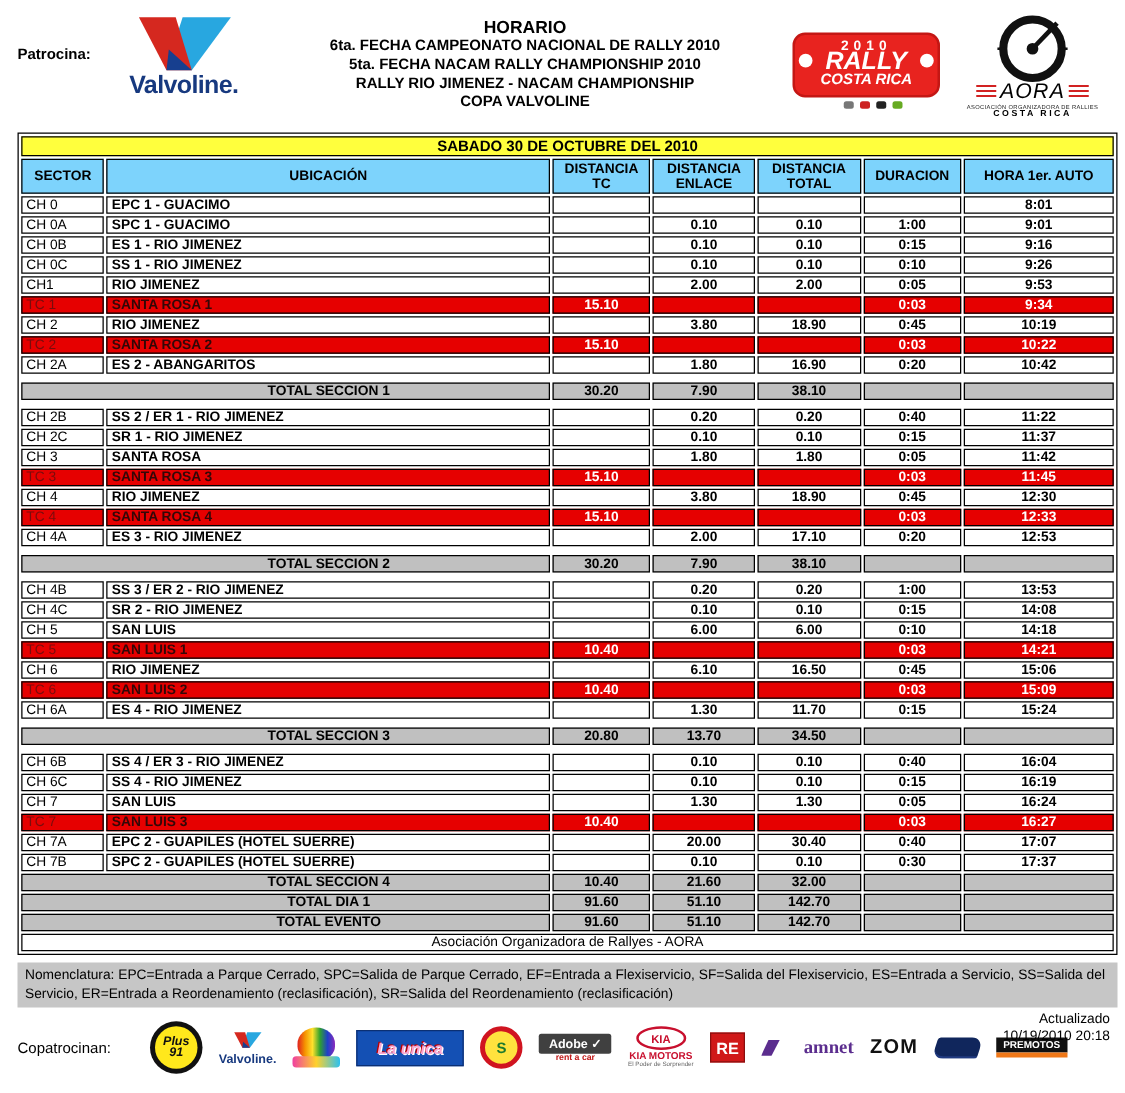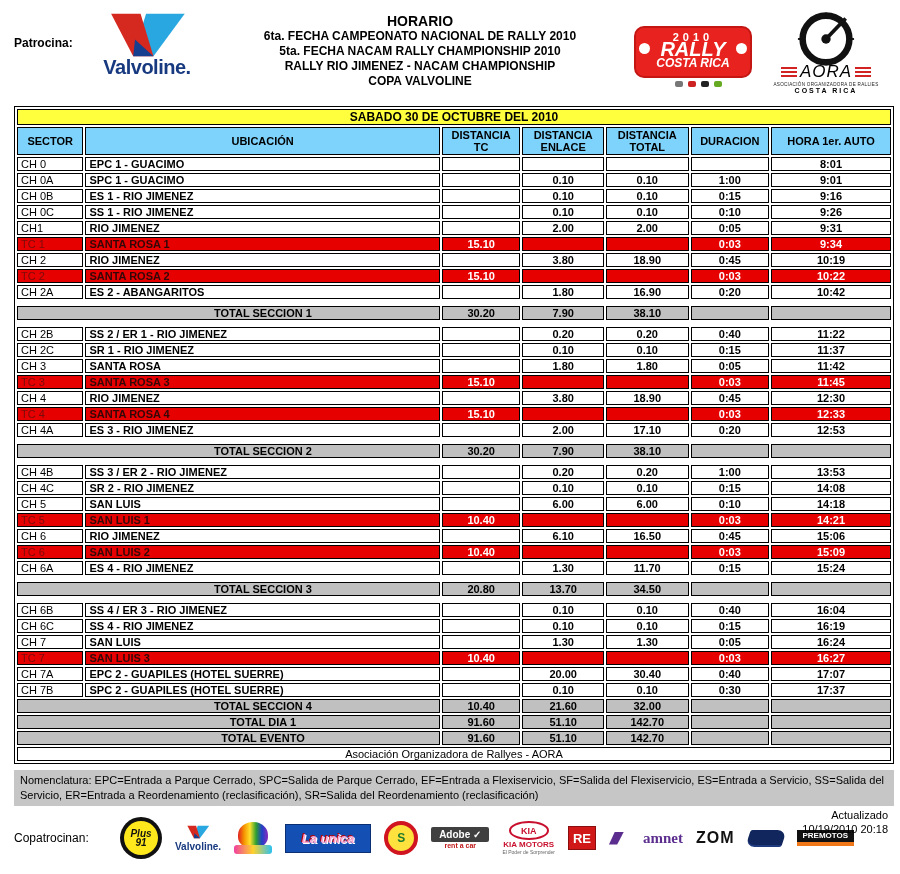--- a/index.html
+++ b/index.html
@@ -204,21 +204,21 @@
           <td class="num">0:10</td>
           <td class="num">9:26</td>
         </tr>
         <tr class="data">
           <td class="sector">CH1</td>
           <td class="ubic">RIO JIMENEZ</td>
           <td class="num"></td>
           <td class="num">2.00</td>
           <td class="num">2.00</td>
           <td class="num">0:05</td>
-          <td class="num">9:31</td>
+          <td class="num">9:53</td>
         </tr>
         <tr class="stage">
           <td class="sector">TC 1</td>
           <td class="ubic">SANTA ROSA 1</td>
           <td class="num">15.10</td>
           <td class="num"></td>
           <td class="num"></td>
           <td class="num">0:03</td>
           <td class="num">9:34</td>
         </tr>

